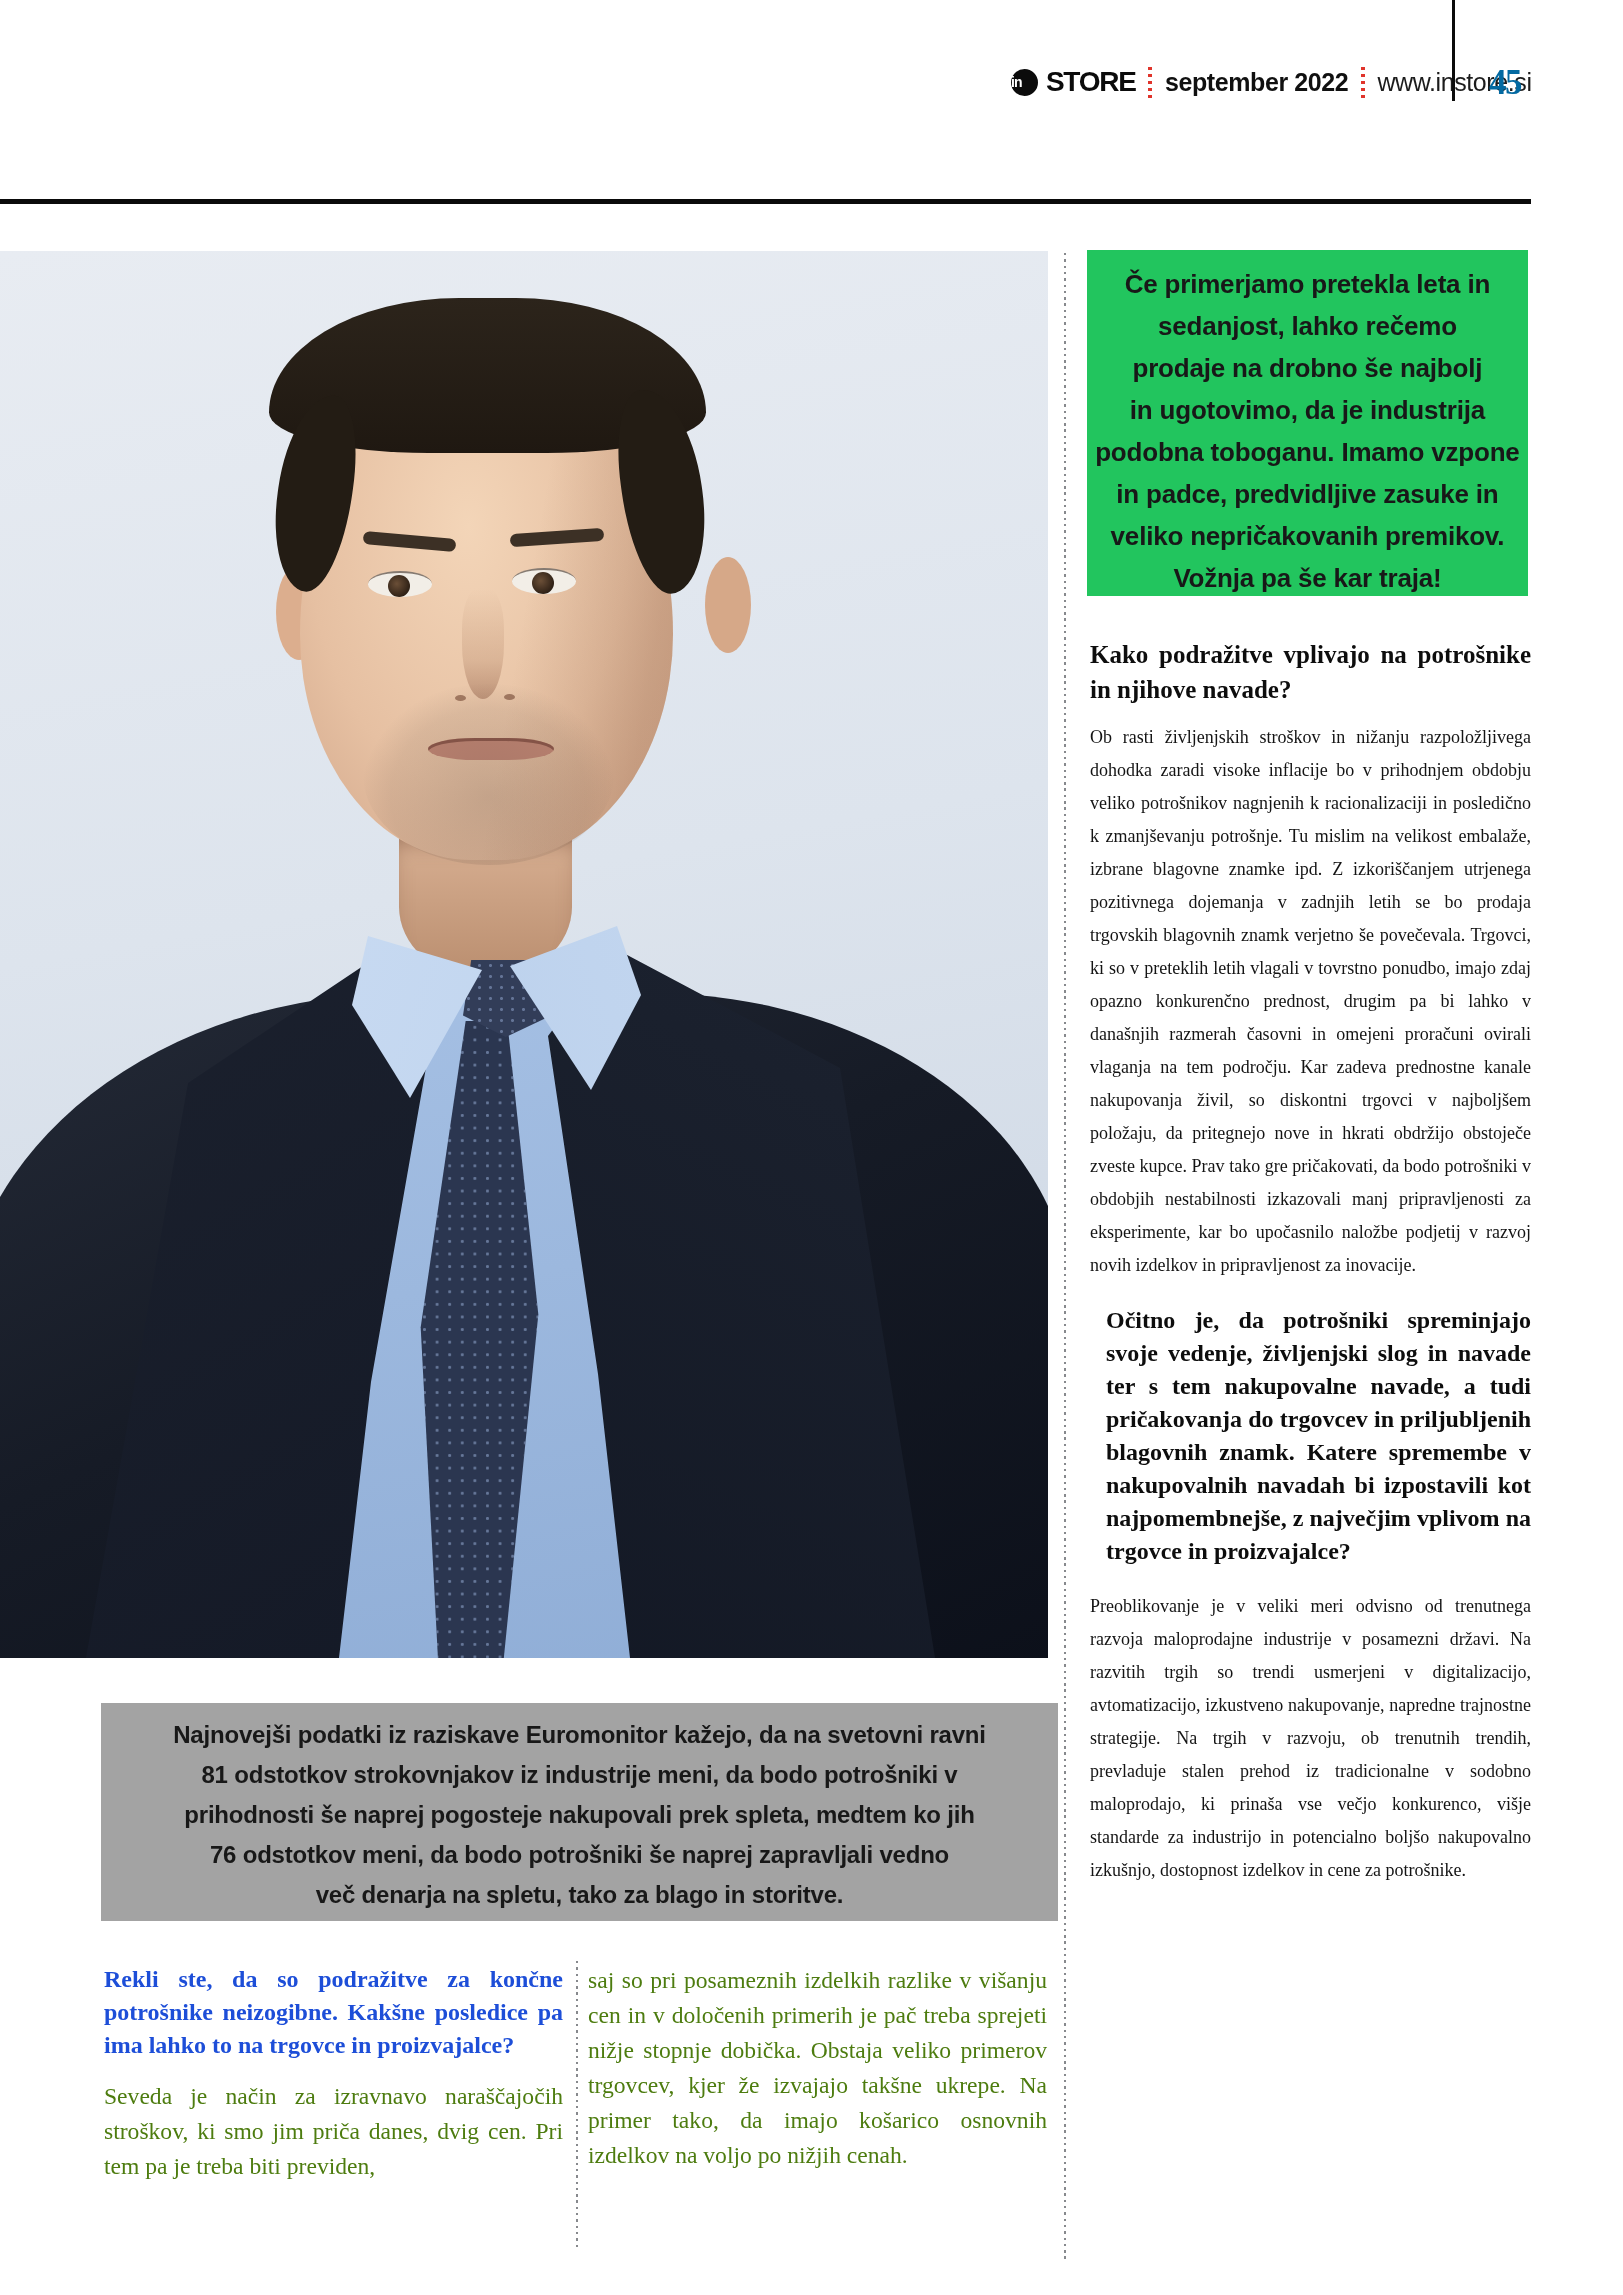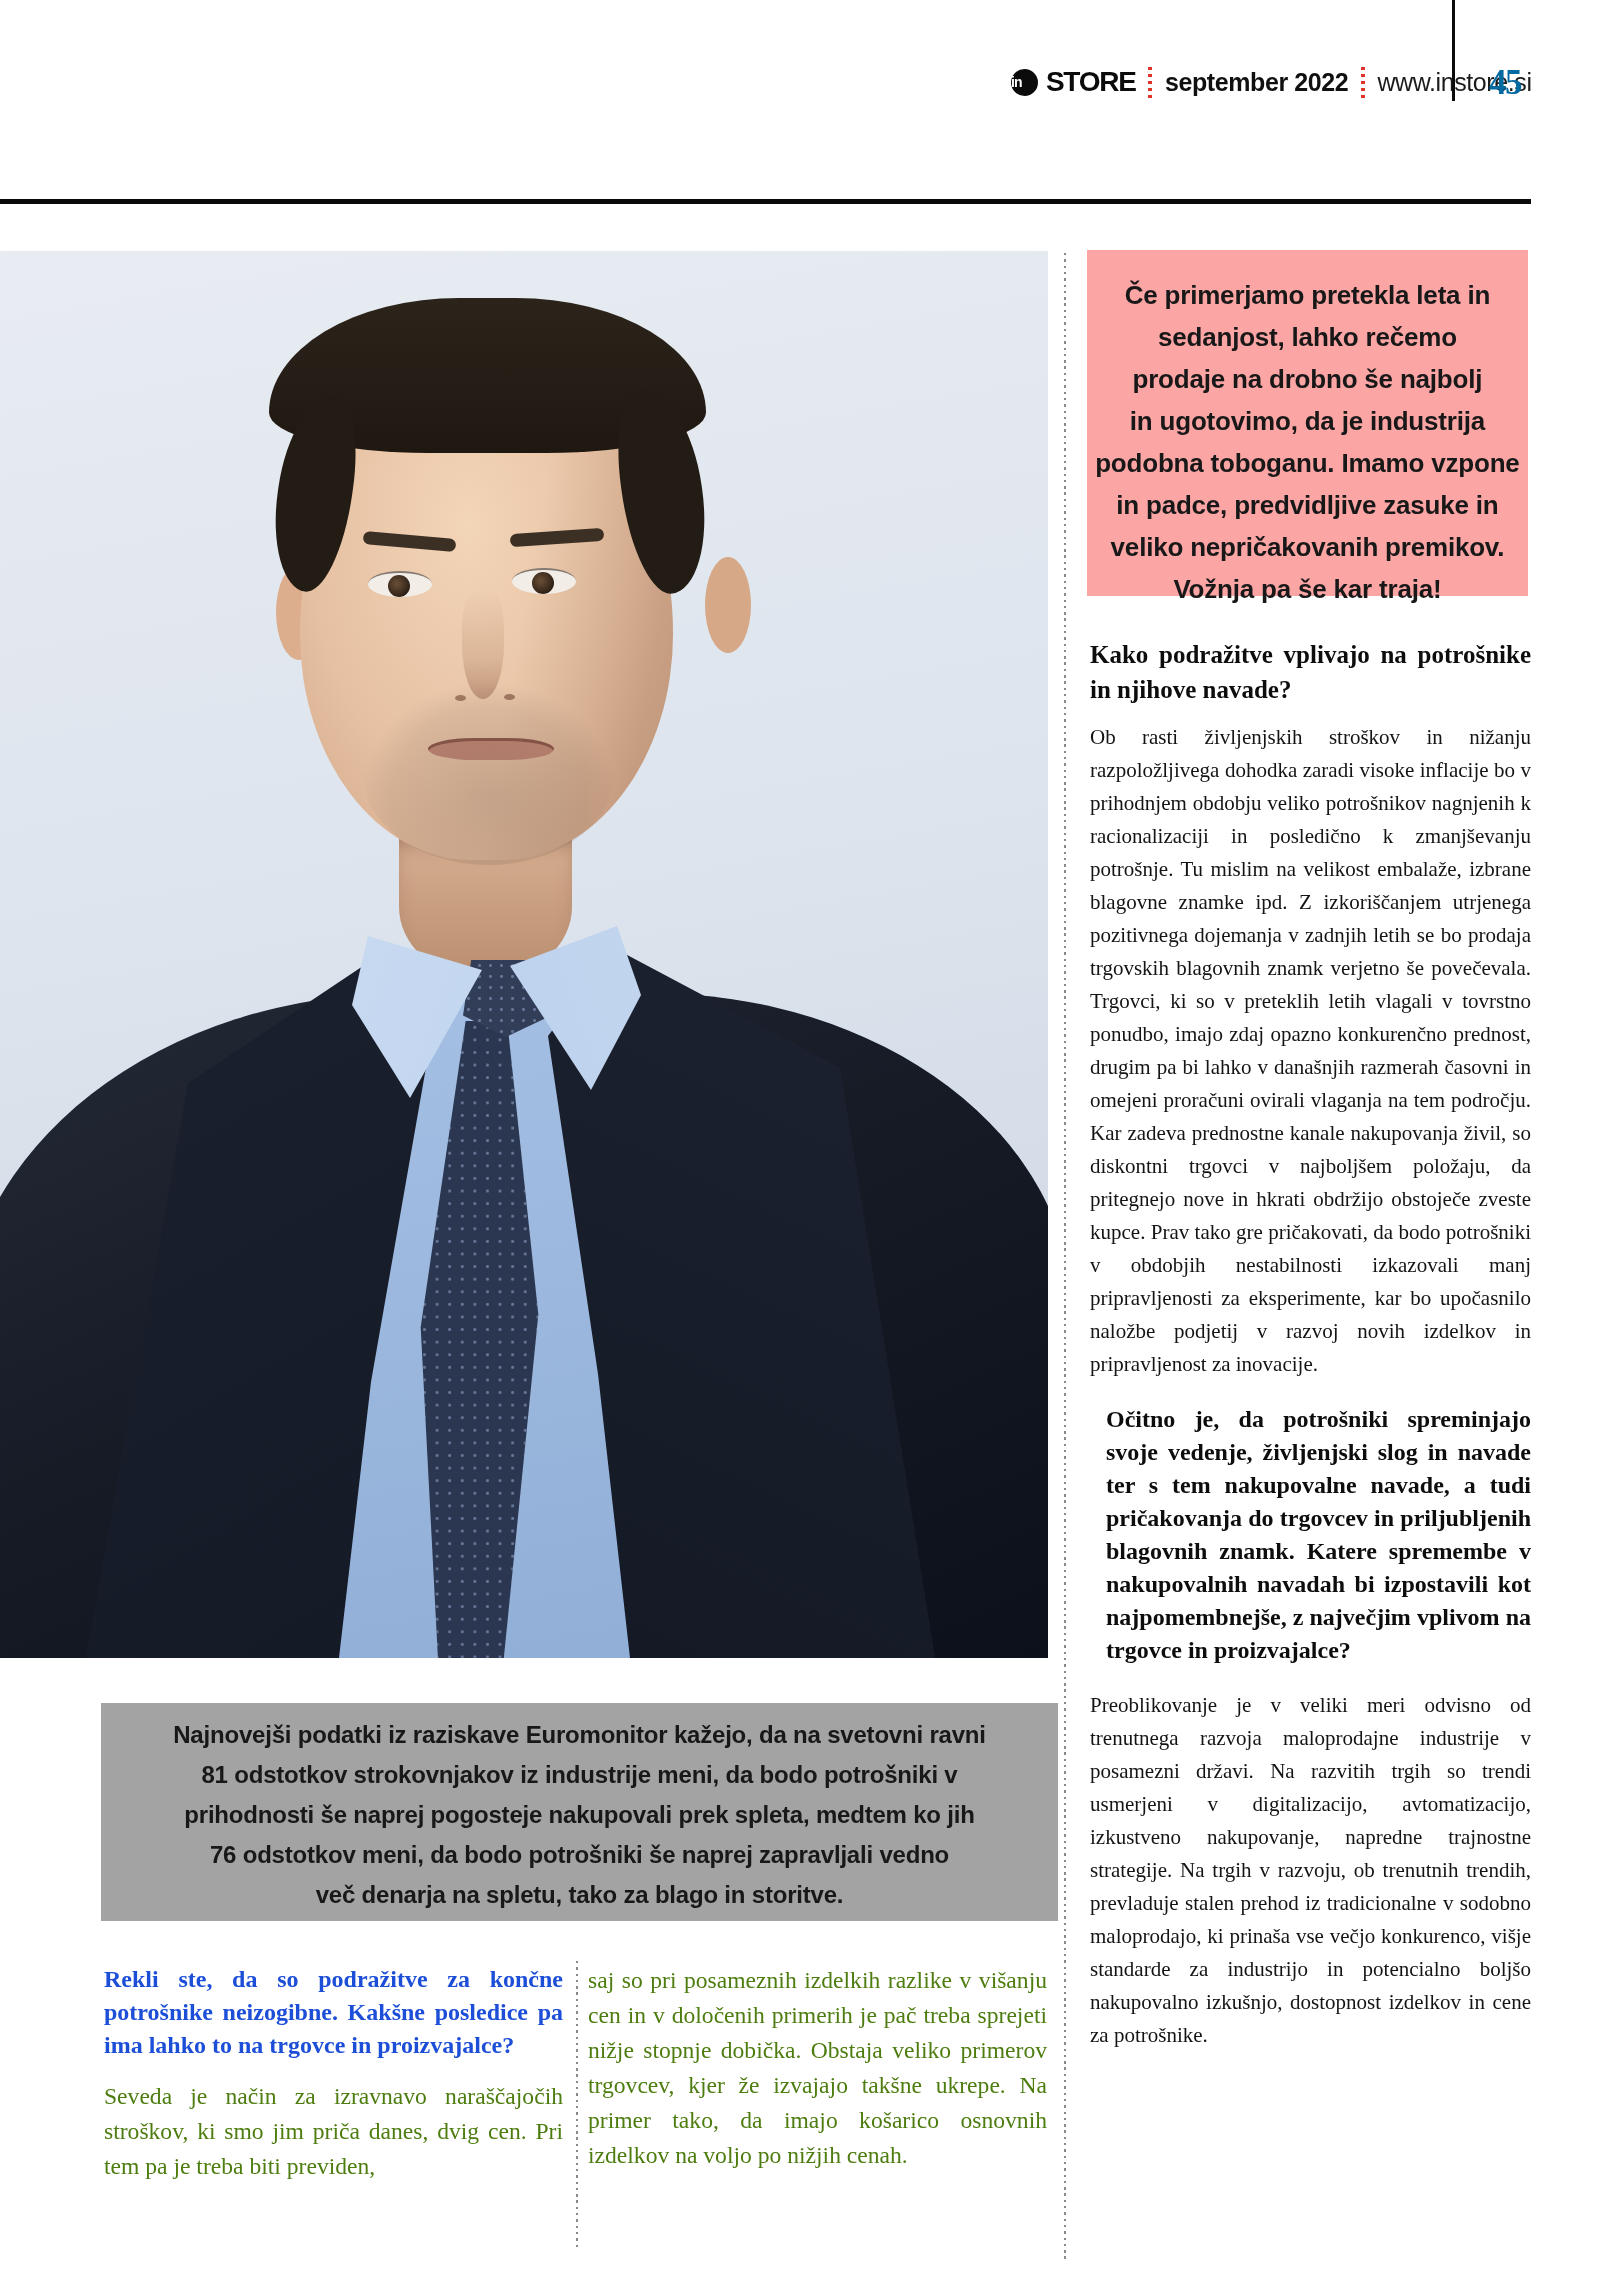--- a/index.html
+++ b/index.html
@@ -94,27 +94,27 @@
 
   
   .col{position:absolute;top:1963px;}
   .col-a{left:104px;width:459px;}
   .col-b{left:588px;width:459px;}
   .col h3{margin:0 0 17.3px 0;font-size:24px;line-height:33px;font-weight:bold;text-align:justify;color:#1d4ed8;}
   .col p{margin:0;font-size:23.6px;line-height:35px;text-align:justify;color:#4d7c0f;}
 
   
   .col-r{position:absolute;left:1090px;top:250px;width:441px;}
-  .quote-box{margin-left:-3.1px;width:441px;height:346px;background:#fca5a5;
+  .quote-box{margin-left:-3.1px;width:441px;height:346px;background:#22c55e;
        font-family:"Liberation Sans", sans-serif;font-weight:bold;letter-spacing:-0.2px;
-       font-size:26px;line-height:42px;color:#181818;text-align:center;padding-top:24px;box-sizing:border-box;
+       font-size:26px;line-height:42px;color:#181818;text-align:center;padding-top:13px;box-sizing:border-box;
        margin-bottom:41px;}
   .col-r h3{margin:0 0 14px 0;font-size:25px;line-height:35px;font-weight:bold;text-align:justify;color:#0d0d0d;}
   .col-r h3.q2{margin:22px 0 22px 16px;line-height:33px;font-size:24px;}
-  .col-r p{margin:0;font-size:21px;line-height:33px;text-align:justify;color:#141414;}
+  .col-r p{margin:0;font-size:18px;line-height:33px;text-align:justify;color:#141414;}
 </style>
 </head>
 <body>
 
 <div class="page">
 
   <div class="hdr">
     <span class="logo-circle">
       <span>in</span>
     </span>

